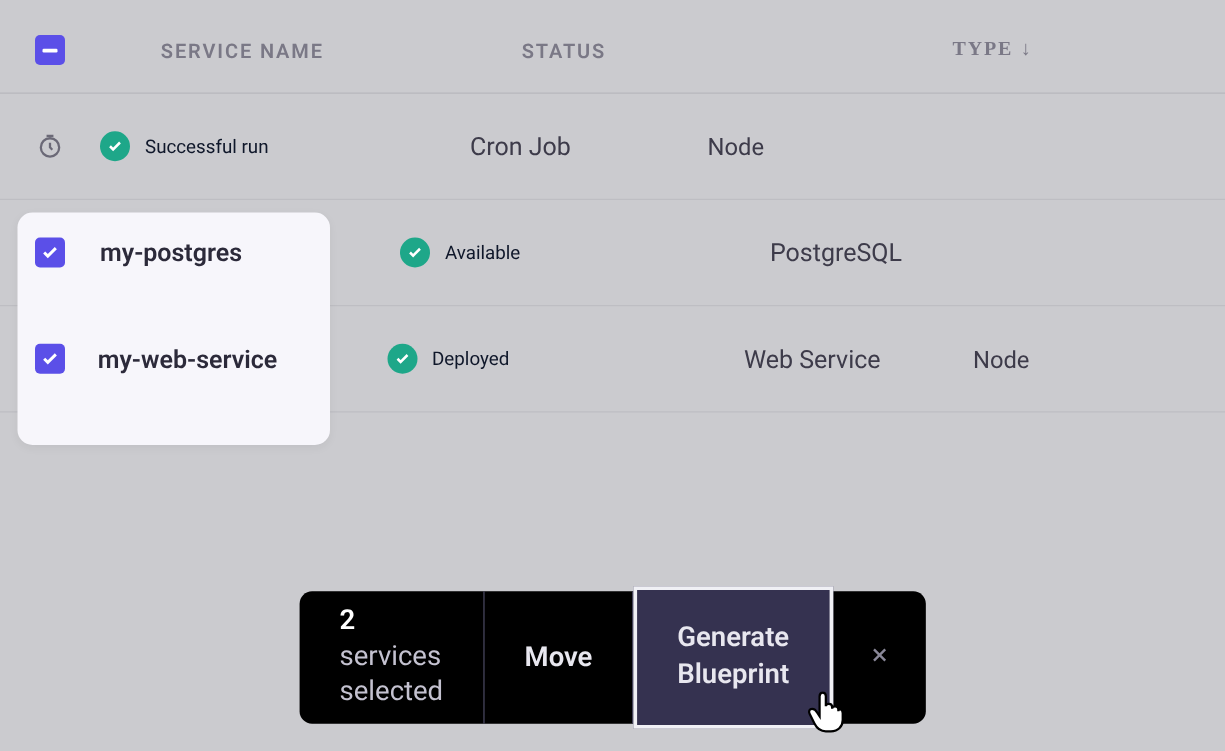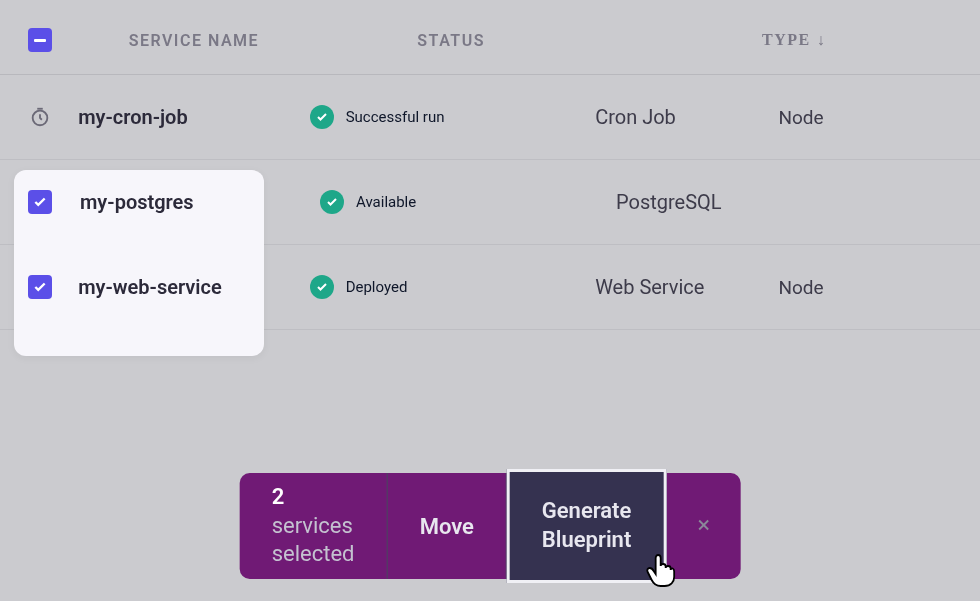--- a/index.html
+++ b/index.html
@@ -135,21 +135,21 @@
       width: 180px;
       font-size: 19px;
       color: #3d3b4a;
       z-index: 2;
     }
     .action-bar {
       position: absolute;
       bottom: 22px;
       left: 50%;
       transform: translateX(-50%);
-      background: #701a75;
+      background: #000000;
       border-radius: 10px;
       display: flex;
       align-items: stretch;
       height: 106px;
       overflow: visible;
     }
     .selected-text {
       padding: 0 32px;
       display: flex;
       flex-direction: column;
@@ -225,21 +225,20 @@
   <div class="data-row">
     <div class="row-icon-col">
       <div class="timer-icon">
         <svg width="22" height="22" viewBox="0 0 24 24" fill="none" stroke="#6b6977" stroke-width="2">
           <circle cx="12" cy="13" r="8"></circle>
           <path d="M12 9v4l2 2"></path>
           <path d="M9 3h6"></path>
         </svg>
       </div>
     </div>
-    <div class="service-name">my-cron-job</div>
     <div class="status-cell">
       <div class="status-icon">
         <svg width="12" height="12" viewBox="0 0 24 24" fill="none" stroke="white" stroke-width="4">
           <polyline points="20 6 9 17 4 12"></polyline>
         </svg>
       </div>
       <span class="status-text">Successful run</span>
     </div>
     <div class="type-text">Cron Job</div>
     <div class="runtime-text">Node</div>

